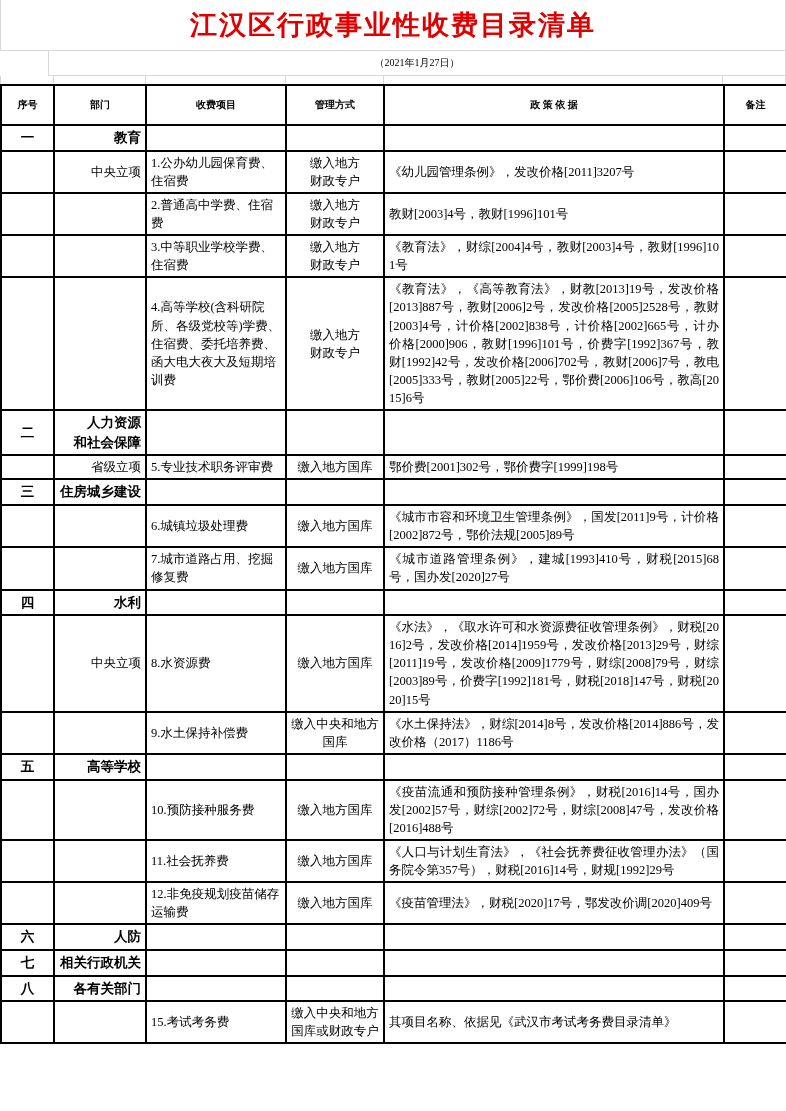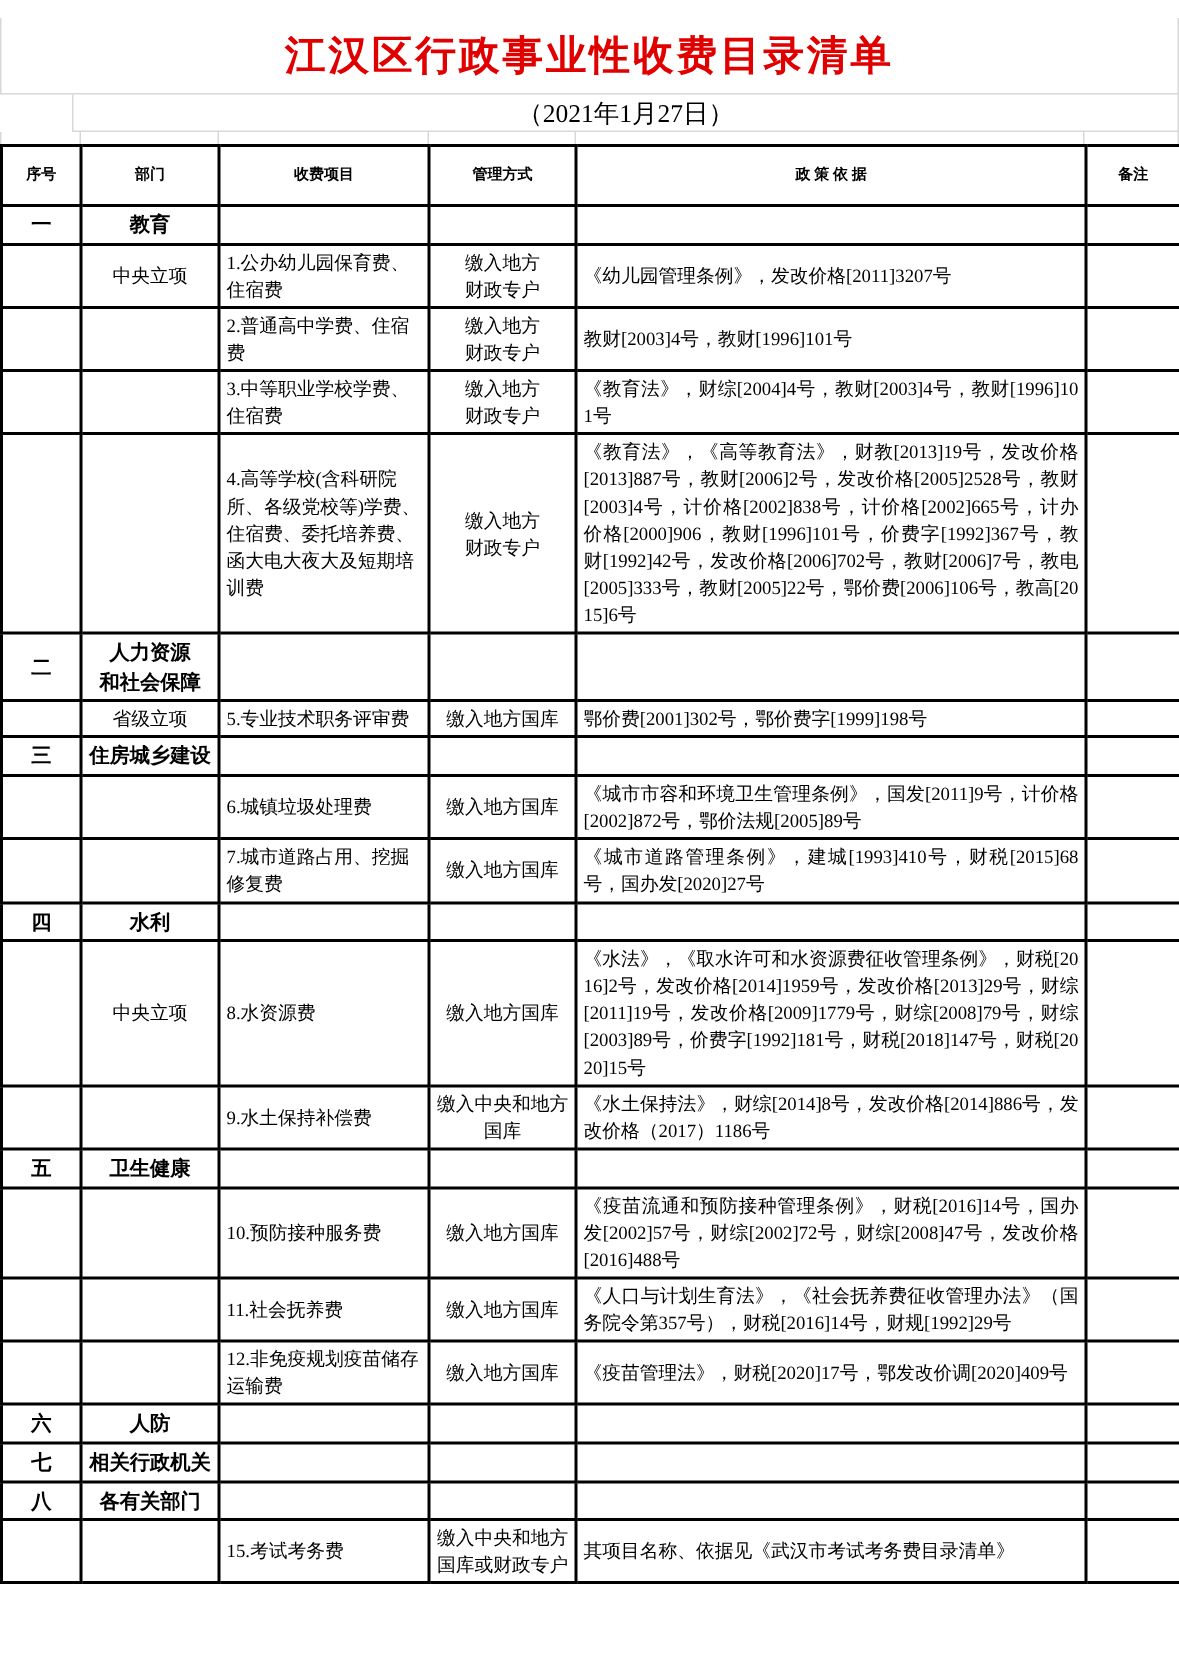--- a/index.html
+++ b/index.html
@@ -19,21 +19,21 @@
   }
   .title-row {
     height: 51px;
     display: flex; align-items: center; justify-content: center;
     font-size: 27px; font-weight: bold; letter-spacing: 2px;
     border-bottom: 1px solid #d8d8d8;
   }
   .subtitle-row {
     height: 25px;
     display: flex; align-items: center; justify-content: center;
-    font-size: 17px;
+    font-size: 10px;
     border-bottom: 1px solid #d8d8d8;
     margin-left: 48px;
   }
   .thin-row { height: 8px; display: flex; }
   .thin-row .tcell { border-right: 1px solid #d8d8d8; box-sizing: border-box; height: 100%; }
   .w0 { width: 53px; } .w1 { width: 92px; } .w2 { width: 140px; }
   .w3 { width: 98px; } .w4 { width: 340px; } .w5 { width: 62px; border-right: none !important; }
 
   
   table.fee-table {
@@ -52,36 +52,36 @@
     box-sizing: border-box;
   }
   .fee-table thead th {
     font-size: 10px;
     font-weight: bold;
     text-align: center;
     height: 40px;
     padding: 2px 2px;
   }
   .c-no     { text-align: center; }
-  .c-dept   { text-align: center; white-space: pre-line; }
+  .c-dept   { text-align: right; white-space: pre-line; }
   .c-item   { text-align: left; }
   .c-method { text-align: center; white-space: pre-line; margin-left: 36px; }
   .c-policy { text-align: justify; text-justify: inter-character; }
   .c-note   { }
   tr.row-cat td { font-weight: bold; font-size: 13.5px; height: 25px; }
   tr.row-item td { font-weight: normal; }
   tr.row-item { min-height: 26px; }
   tr.row-item td { height: 24px; }
 </style>
 </head>
 <body>
 
 <div class="sheet">
 
-  <div class="title-row grid-edge" style="color: rgb(224, 0, 0); margin-top: 12px;">
+  <div class="title-row grid-edge" style="color: rgb(224, 0, 0);">
     <span>江汉区行政事业性收费目录清单</span>
   </div>
 
   <div class="subtitle-row grid-edge">
     <span>（2021年1月27日）</span>
   </div>
 
   <div class="thin-row grid-edge">
     <div class="tcell w0"></div>
     <div class="tcell w1"></div>
@@ -229,21 +229,21 @@
     <td class="c-dept"></td>
     <td class="c-item">9.水土保持补偿费</td>
     <td class="c-method">缴入中央和地方
 国库</td>
     <td class="c-policy">《水土保持法》，财综[2014]8号，发改价格[2014]886号，发改价格（2017）1186号</td>
     <td class="c-note"></td>
   </tr>
 
   <tr class="row-cat">
     <td class="c-no">五</td>
-    <td class="c-dept">卫生健康</td>
+    <td class="c-dept">高等学校</td>
     <td class="c-item"></td>
     <td class="c-method"></td>
     <td class="c-policy"></td>
     <td class="c-note"></td>
   </tr>
 
   <tr class="row-item">
     <td class="c-no"></td>
     <td class="c-dept"></td>
     <td class="c-item">10.预防接种服务费</td>

